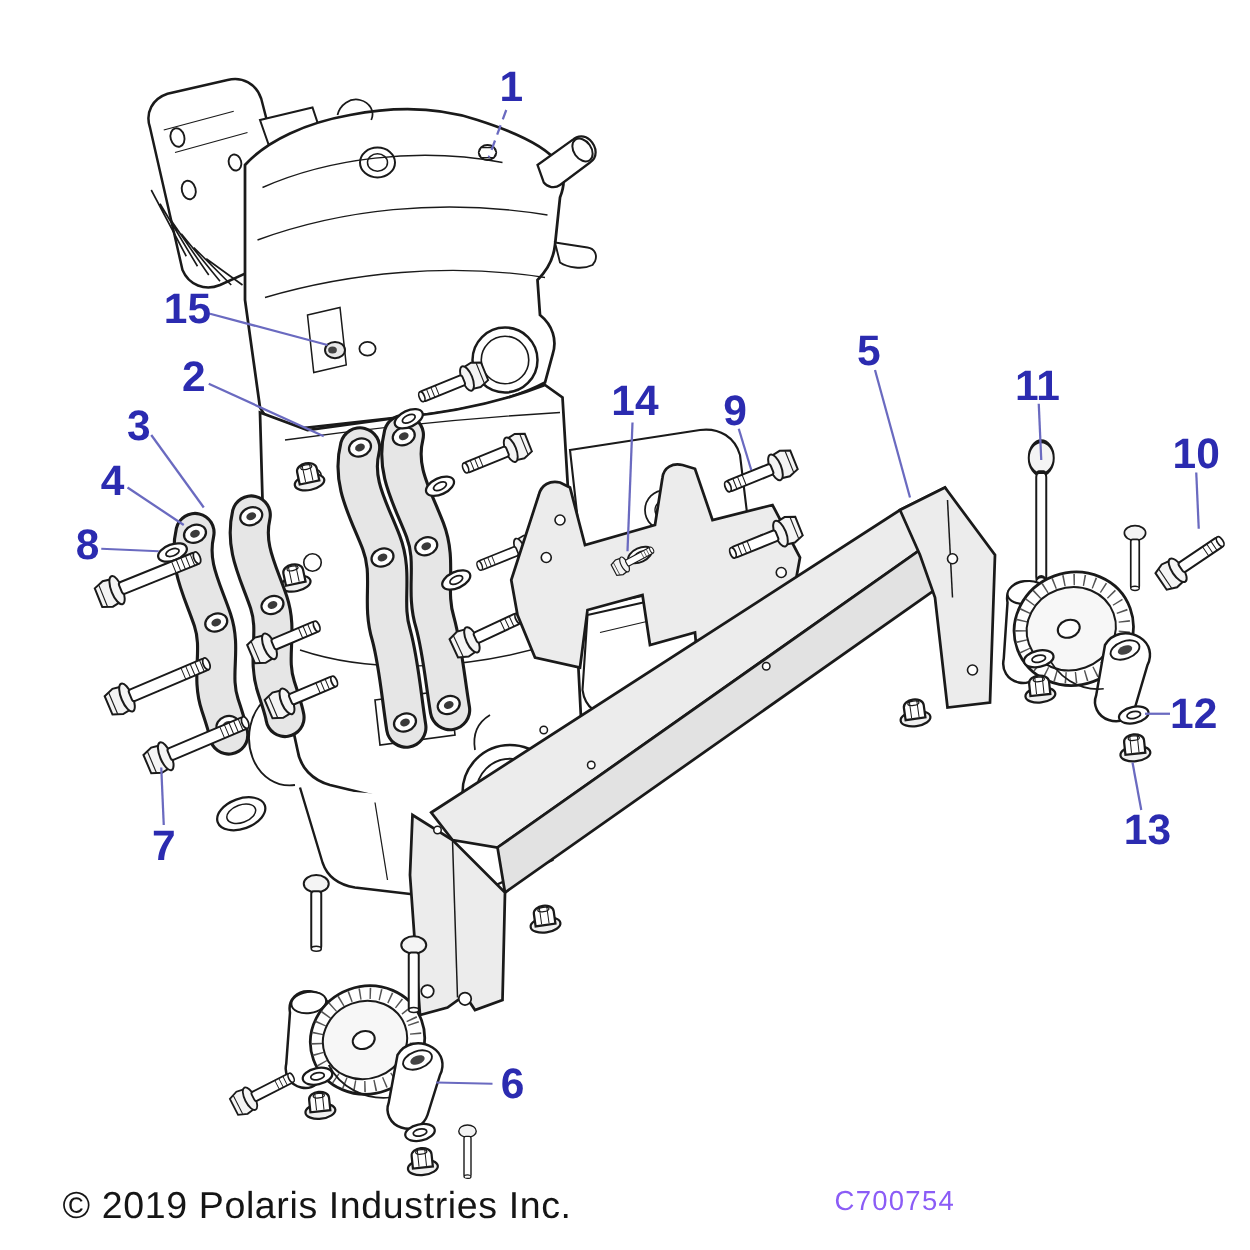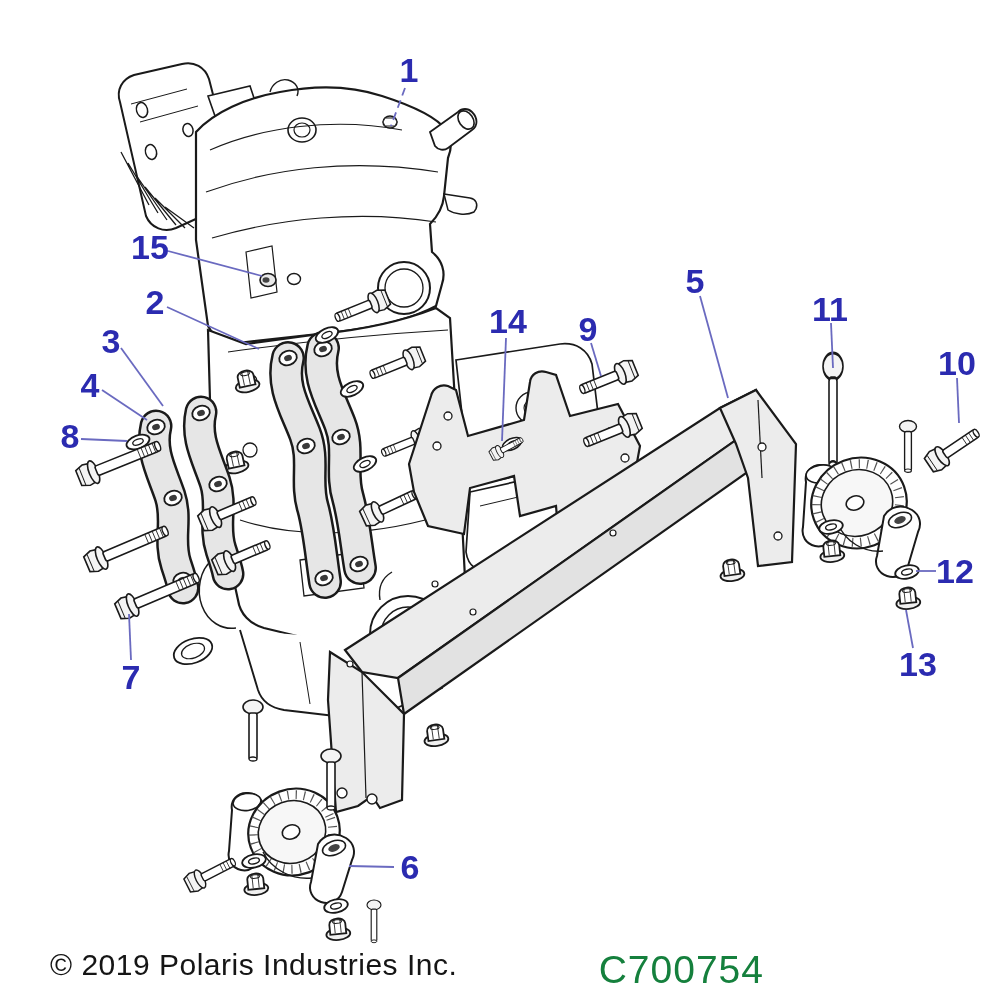--- a/index.html
+++ b/index.html
@@ -2,21 +2,21 @@
 <html><head>
 <meta charset="utf-8">
 <style>
   html,body{margin:0;padding:0;background:#fff;}
   #page{position:relative;width:1000px;height:1000px;background:#ffffff;overflow:hidden;
         font-family:"Liberation Sans",sans-serif;}
   svg{position:absolute;left:0;top:0;}
   .callout-num{font-family:"Liberation Sans",sans-serif;font-size:34px;font-weight:700;}
   #footer{position:absolute;left:0;top:948px;width:806px;height:44px;text-align:right;}
   #copyright{position:absolute;left:50px;top:0;font-size:30px;color:#151515;letter-spacing:.5px;}
-  #partnum{position:absolute;right:42px;top:0;font-size:39px;color:#15803d;letter-spacing:1px;}
+  #partnum{position:absolute;right:42px;top:0;font-size:22px;color:#8b5cf6;letter-spacing:1px;}
 </style>
 </head>
 <body>
 
 <div id="page">
 <svg width="1000" height="1000" viewBox="0 0 1000 1000">
   <defs>
     <g id="bolt80">
       <path d="M-11,-8 L-3,-11 L3,-10 L3,10 L-3,11 L-11,8 Z" fill="#f4f4f4" stroke="#1a1a1a" stroke-width="1.6"></path>
       <path d="M-7,-9 L-7,9" stroke="#1a1a1a" stroke-width="0.9" fill="none"></path>

